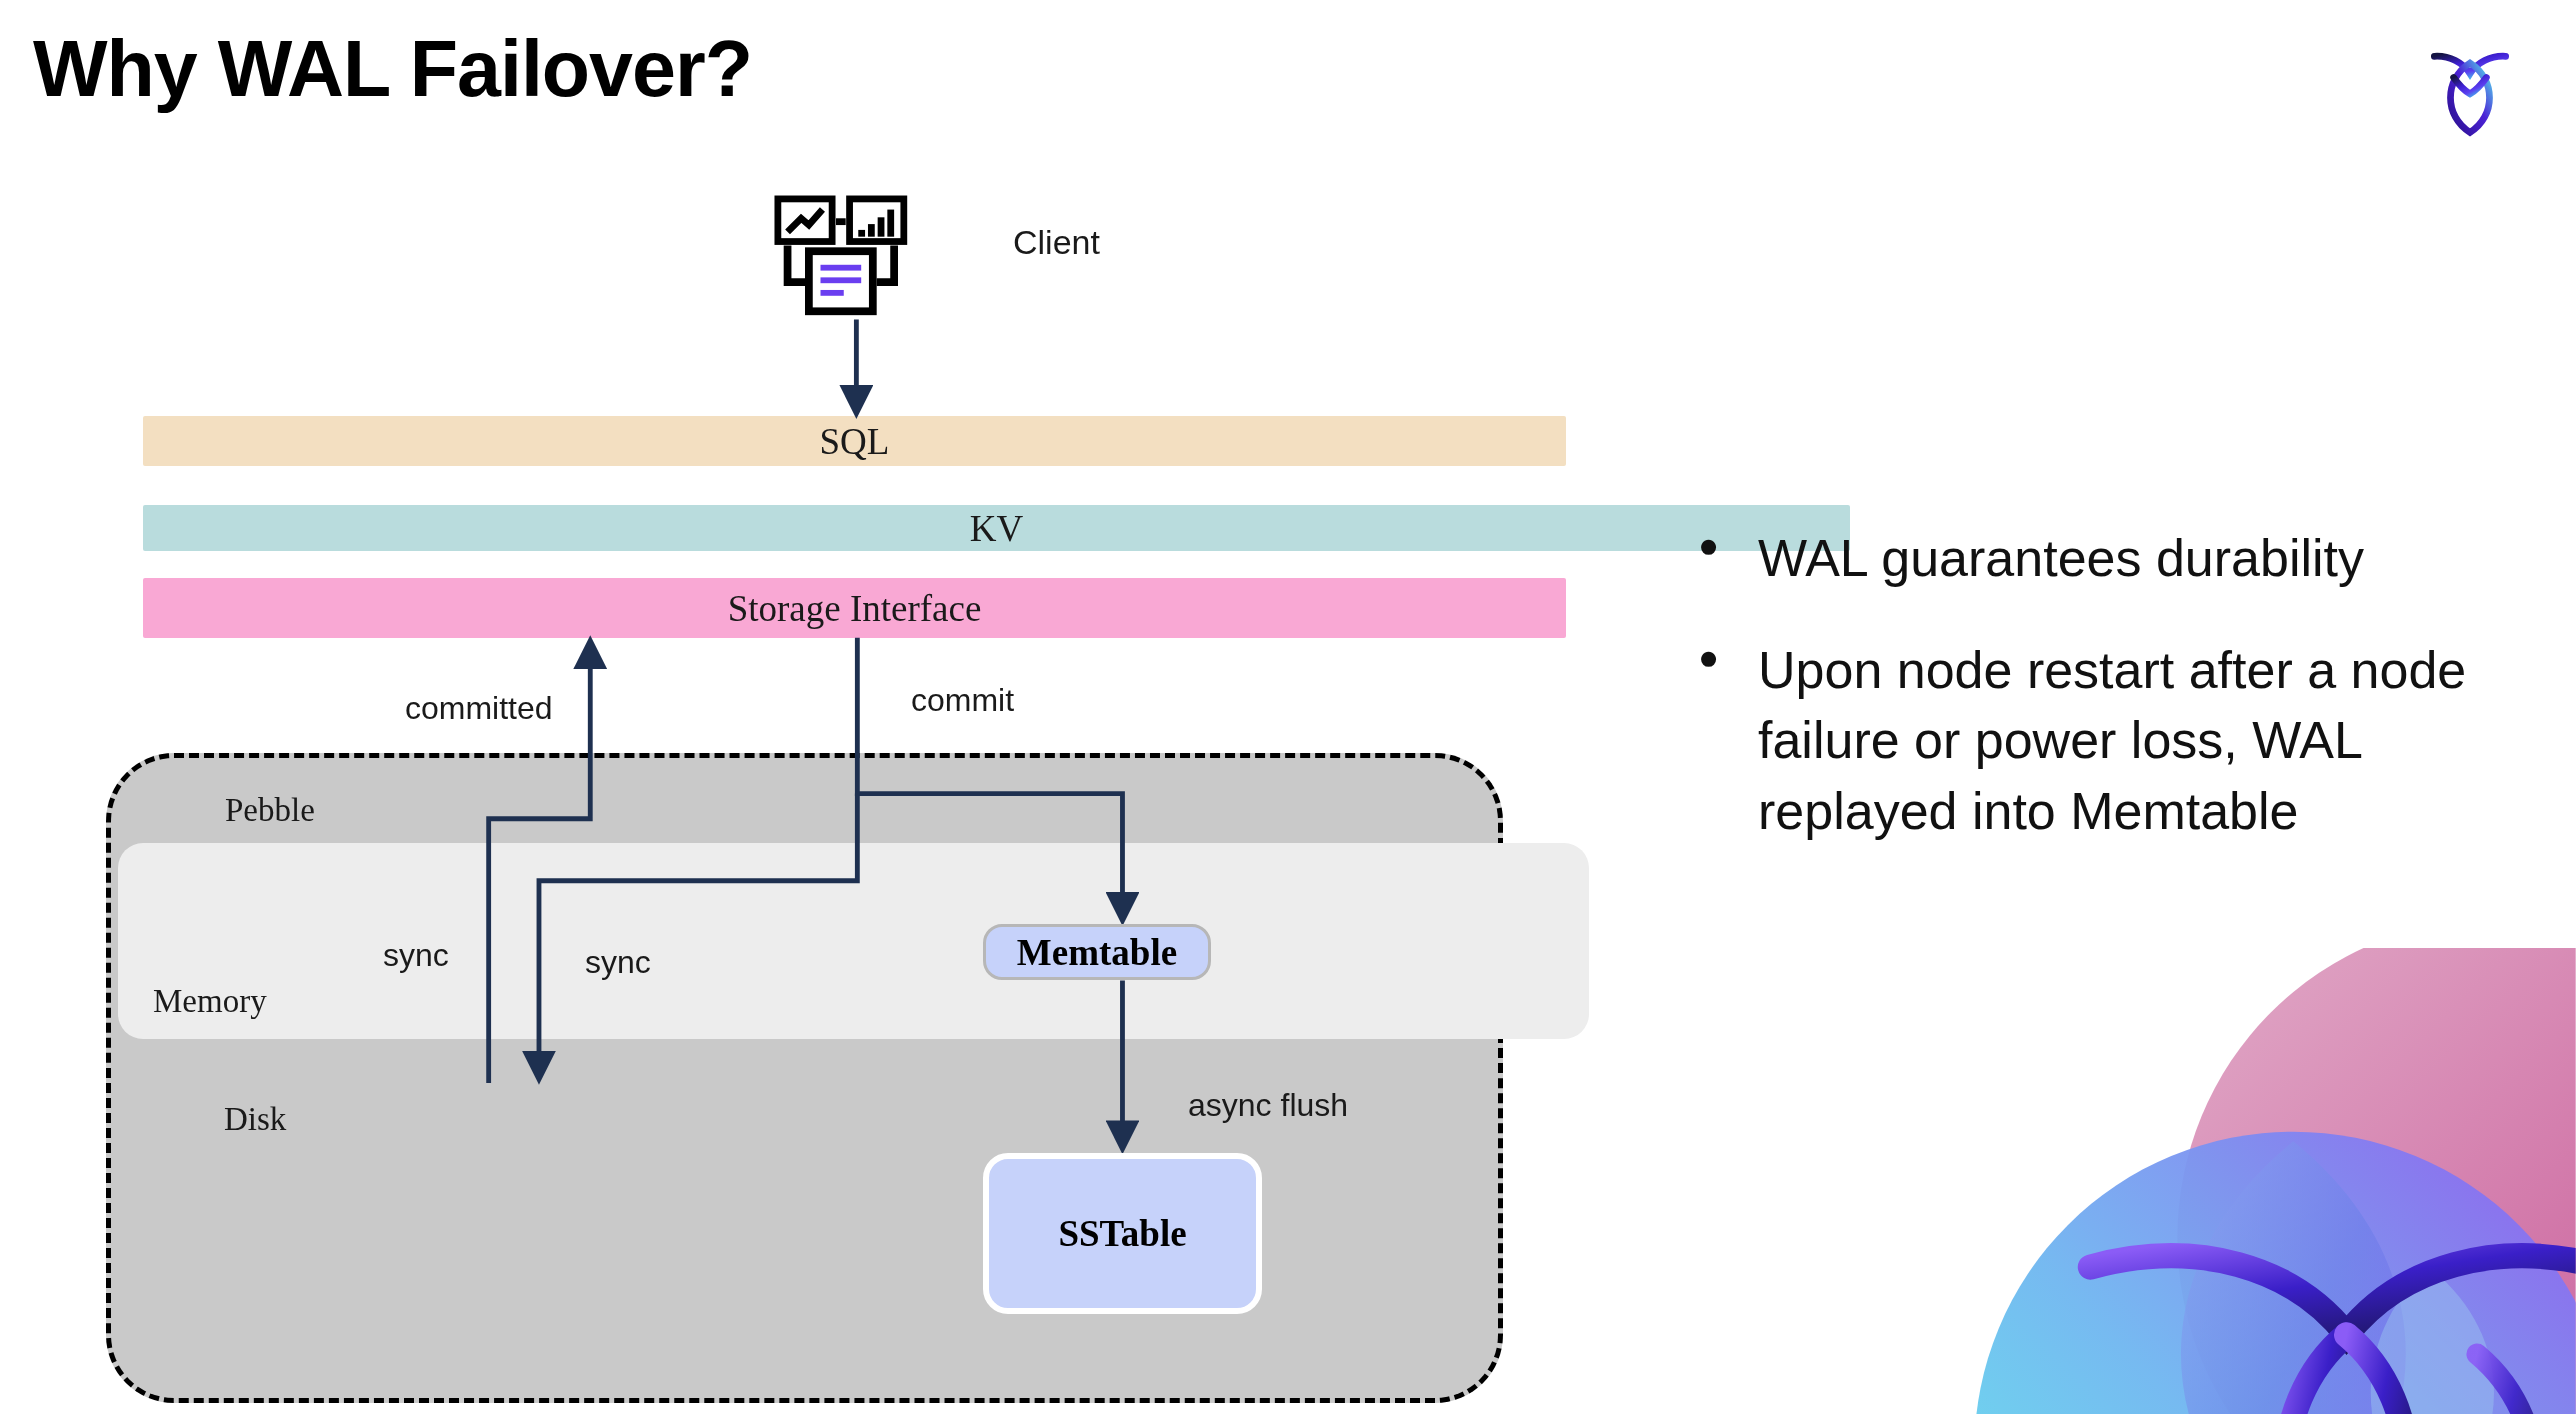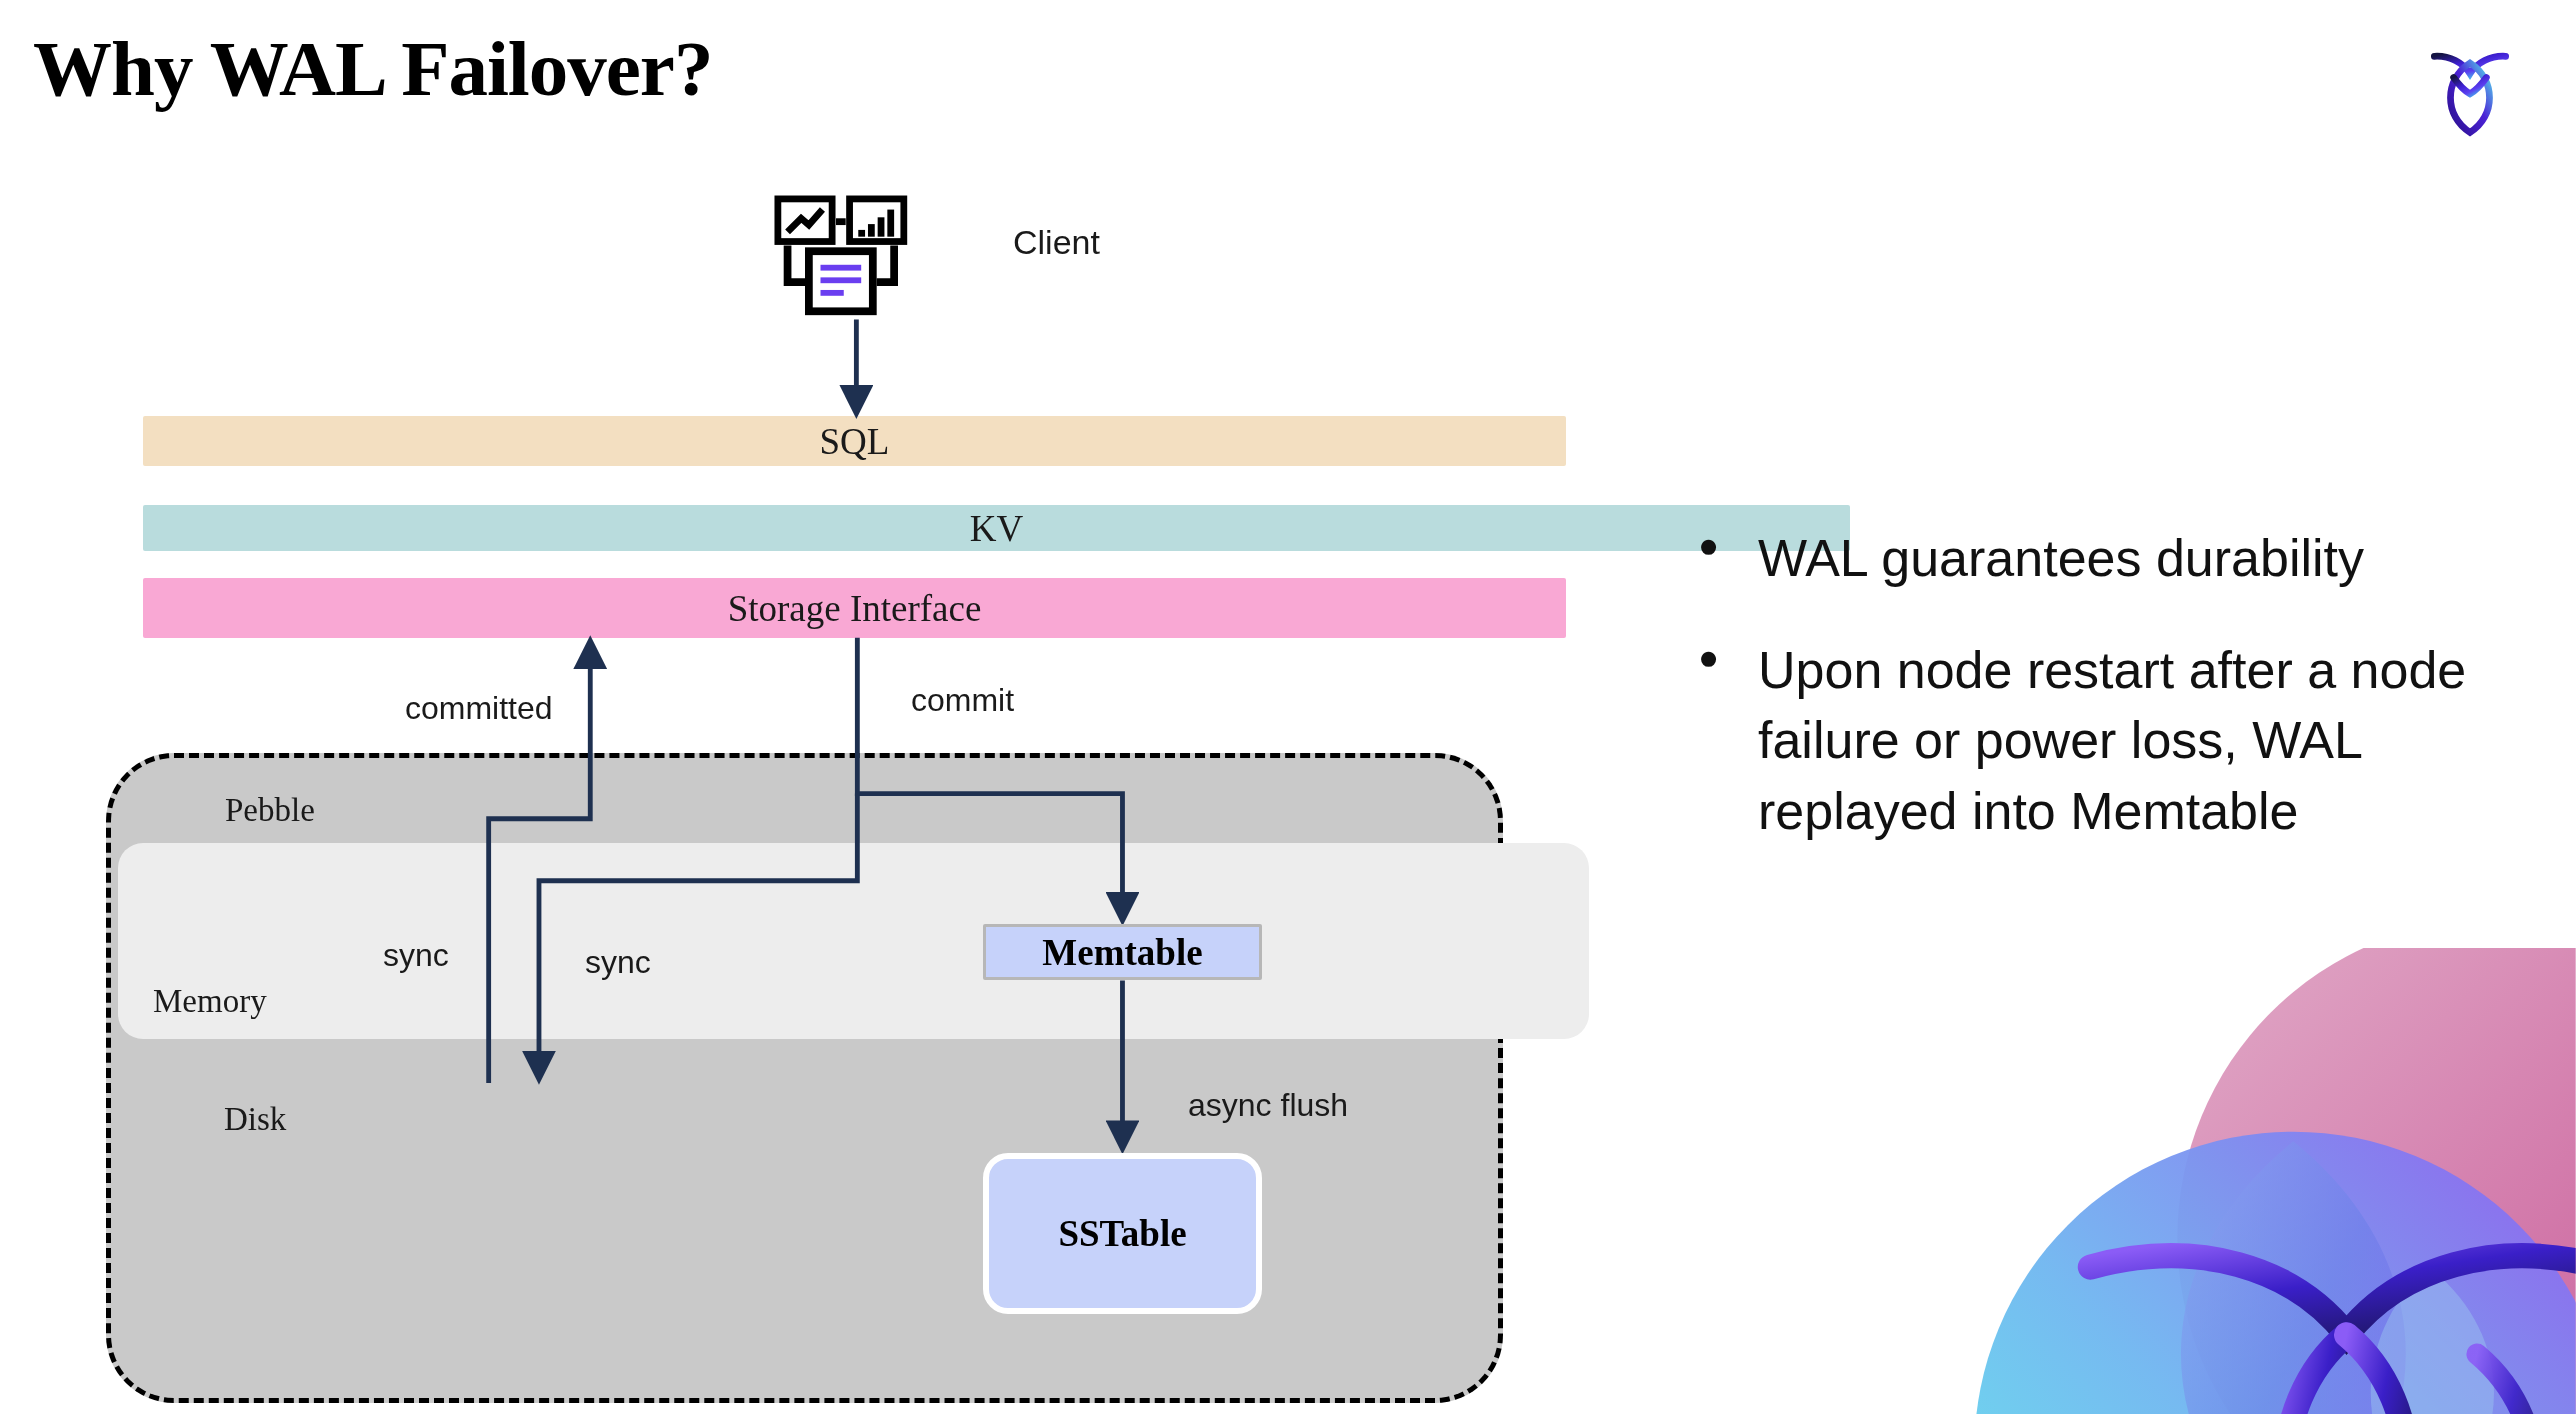--- a/index.html
+++ b/index.html
@@ -13,21 +13,21 @@
     position: relative;
     overflow: hidden;
     font-family: "Liberation Sans", sans-serif;
   }
 
   
   #slide-title {
     position: absolute;
     left: 33px;
     top: 29px;
-    font-family: Liberation Serif, serif;
+    font-family: Liberation Sans, sans-serif;
     font-weight: bold;
     font-size: 79px;
     letter-spacing: -1px;
     color: #000000;
     white-space: nowrap;
     line-height: 1.0;
   }
 
   
   #brand-logo {
@@ -112,23 +112,23 @@
     align-items: center;
     justify-content: center;
     background: #c6d2fa;
     font-family: "Liberation Serif", serif;
     font-weight: bold;
     font-size: 37px;
     color: #000000;
     box-sizing: border-box;
   }
   #node-memtable {
-    left: 983px; top: 924px; width: 279px; height: 56px;
+    left: 983px; top: 924px; width: 228px; height: 56px;
     border: 3.9px solid #b7b7b7;
-    border-radius: 2px;
+    border-radius: 19px;
   }
   #node-wal {
     left: 446px; top: 1083px; width: 184px; height: 165px;
     border: 6.8px solid #ffffff;
     border-radius: 25px;
   }
   #node-sstable {
     left: 983px; top: 1153px; width: 279px; height: 161px;
     border: 6.8px solid #ffffff;
     border-radius: 25px;

